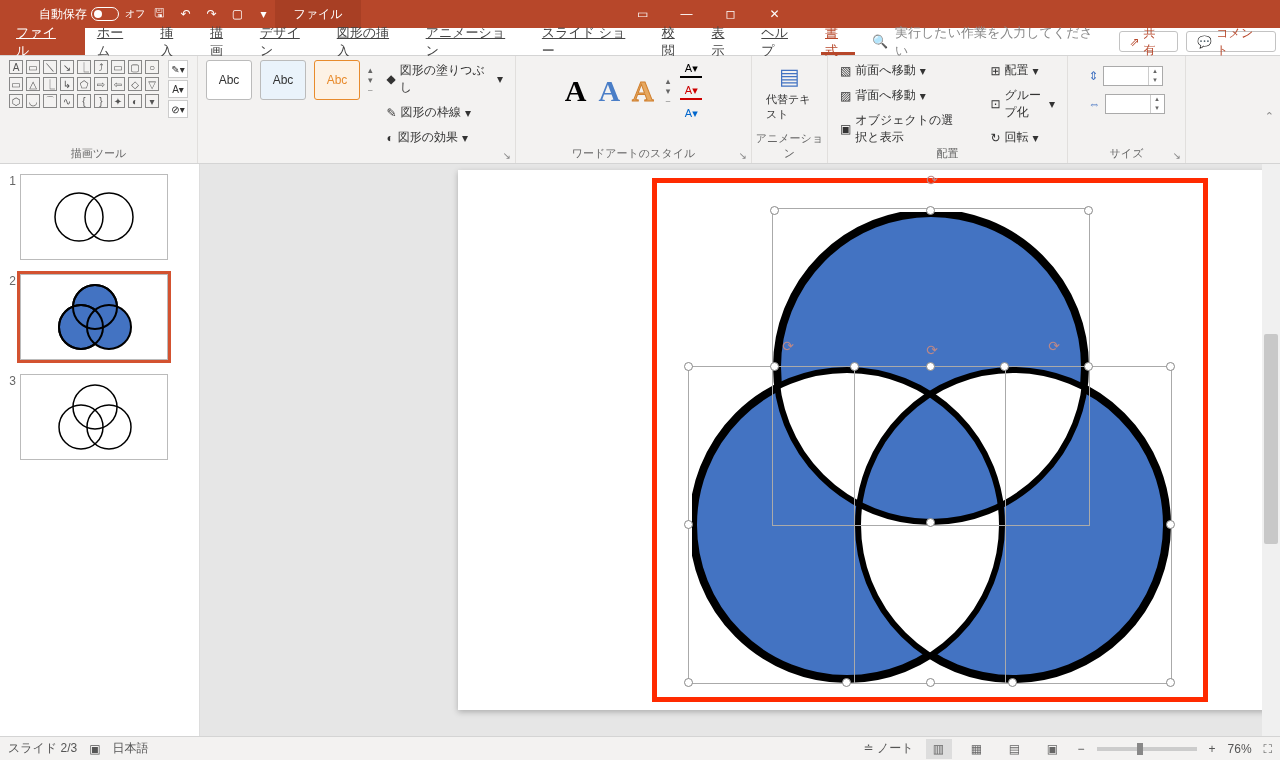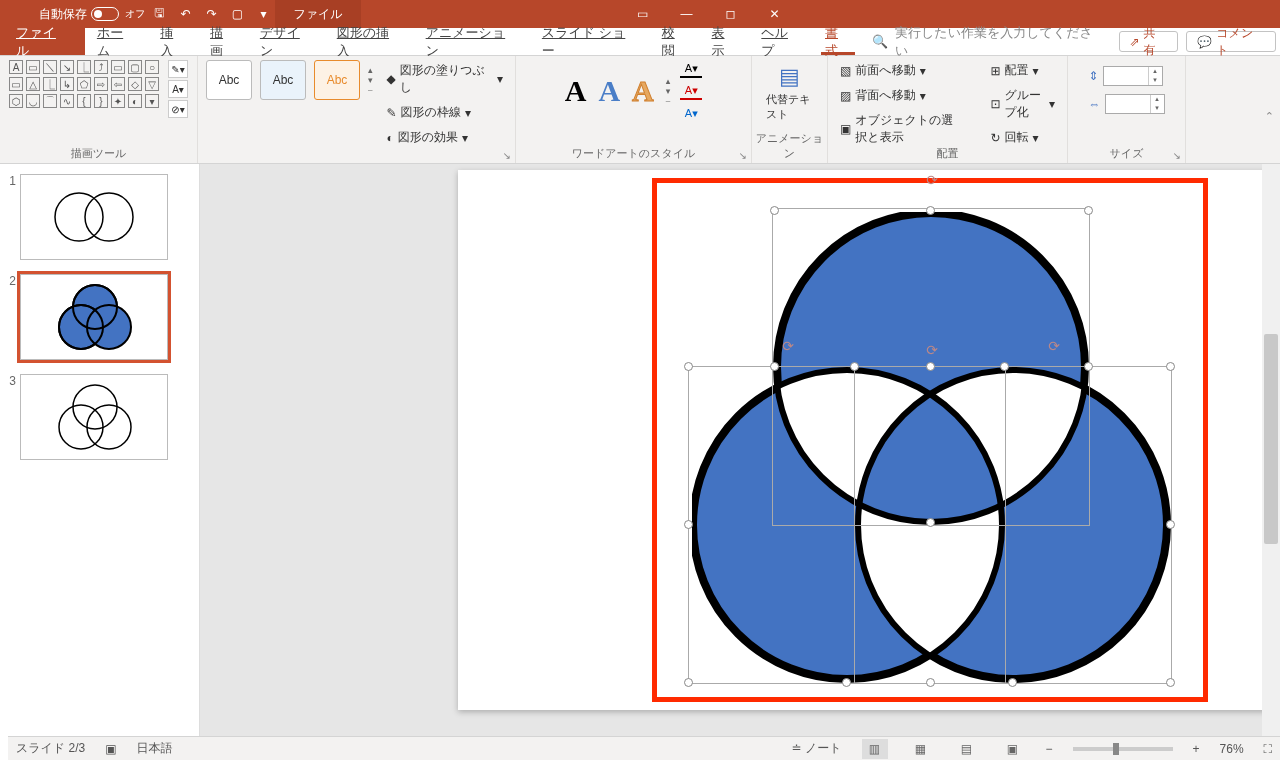--- a/index.html
+++ b/index.html
@@ -68,21 +68,21 @@
   .redframe { position: absolute; left: 194px; top: 8px; width: 556px; height: 524px; border: 5px solid #ff2a00; }
   .vscroll { position: absolute; right: 0; top: 0; bottom: 0; width: 18px; background: #f0f0f0; }
   .vscroll .thumbtrack { position: absolute; right: 2px; top: 170px; width: 14px; height: 210px; background: #c8c8c8; border-radius: 2px; }
   .circle { position: absolute; border: 5px solid #000; border-radius: 50%; }
   .circle.fill { background: #4373c2; }
   .selbox { position: absolute; border: 1px solid #aaa; }
   .handle { position: absolute; width: 9px; height: 9px; border: 1px solid #888; background: #fff; border-radius: 50%; }
   .rot { position: absolute; width: 16px; height: 16px; color: #b88; font-size: 14px; text-align: center; }
 
   
-  .statusbar { position: absolute; bottom: 0; left: 8px; right: 0; height: 24px; background: #f3f2f1; border-top: 1px solid #d4d4d4; display: flex; align-items: center; font-size: 12px; color: #555; padding: 0 8px; gap: 20px; }
+  .statusbar { position: absolute; bottom: 0; left: 0; right: 0; height: 24px; background: #f3f2f1; border-top: 1px solid #d4d4d4; display: flex; align-items: center; font-size: 12px; color: #555; padding: 0 8px; gap: 12px; }
   .statusbar .spacer { flex: 1; }
   .view-btn { width: 26px; height: 20px; display: flex; align-items: center; justify-content: center; color: #666; }
   .view-btn.active { background: #ddd; }
   .zoom-slider { width: 100px; height: 4px; background: #ccc; position: relative; }
   .zoom-slider .knob { position: absolute; top: -4px; left: 40px; width: 6px; height: 12px; background: #888; }
 
   svg { display: block; }
 </style>
 </head>
 <body>

